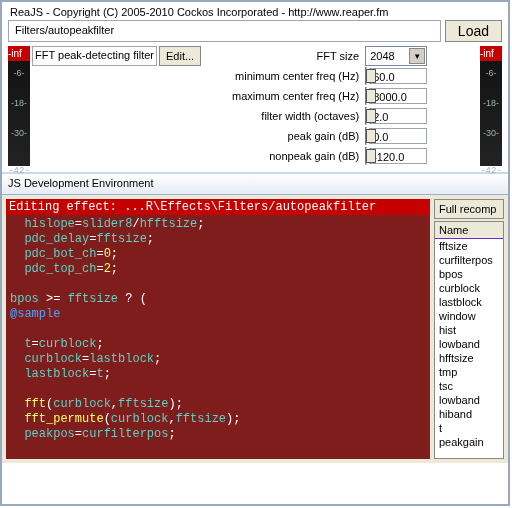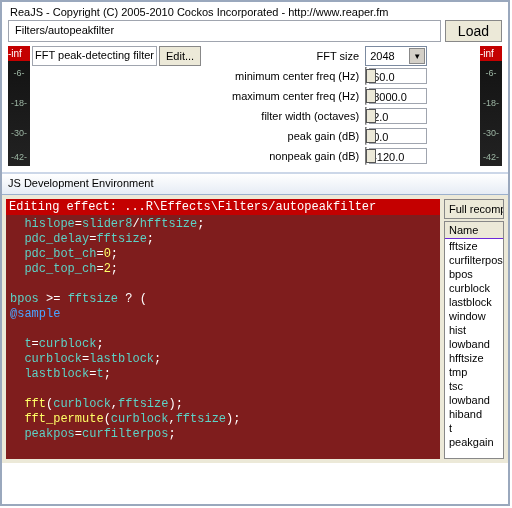--- a/index.html
+++ b/index.html
@@ -15,21 +15,21 @@
   .pathbox { flex: 1; border: 1px solid #a0a5af; height: 22px; padding: 3px 6px; background: #fff; margin-right: 4px; }
   .btn { height: 22px; border: 1px solid #888; background: #ece9d8; padding: 0 12px; font-size: 14px; cursor: default; display: inline-flex; align-items: center; }
 
   
   .main { display: flex; align-items: stretch; padding: 0 6px 4px 6px; gap: 2px; }
 
   
   .meter { width: 22px; background: linear-gradient(#111, #222); position: relative; color: #fff; font-size: 9px; }
   .meter .inf { background: #c40000; color: #fff; padding: 2px 0; font-size: 10px; }
   .meter .tick { position: absolute; left: 0; width: 100%; text-align: center; color: #9db6a4; }
-  .meter .t1 { top: 22px; } .meter .t2 { top: 52px; } .meter .t3 { top: 82px; } .meter .t4 { top: 106px; }
+  .meter .t1 { top: 22px; } .meter .t2 { top: 52px; } .meter .t3 { top: 82px; } .meter .t4 { top: 120px; font-family: Liberation Mono, monospace; }
 
   .center { flex: 1; display: flex; flex-direction: row; gap: 2px; }
 
   .headerrow { display: flex; align-items: stretch; height: 20px; }
   .headertitle { flex: 1; border: 1px solid #a0a5af; text-align: center; padding: 2px; background: #fff; margin-right: 2px;}
   .editbtn { height: 20px; border: 1px solid #888; background: #ece9d8; padding: 0 6px; font-size: 11px; cursor: default; display: inline-flex; align-items: center; }
 
   .paramrow { display: flex; align-items: center; height: 20px; gap: 2px; }
   .plabel { width: 160px; text-align: right; padding-right: 4px; color: #000; }
   .pslider { flex: 1; height: 18px; position: relative; border: 1px inset #ccc; background: #efefef; display: flex; align-items: center; }
@@ -46,21 +46,21 @@
   .devbody { display: flex; height: 268px; background: #ece9d8; padding: 4px; gap: 4px; }
 
   .editor { flex: 1; background: #7f1d1d; display: flex; flex-direction: column; font-family: "Courier New", monospace; font-size: 12px; overflow: hidden; }
   .edhead { background: #c40000; color: #fff; padding: 1px 3px; white-space: nowrap; overflow: hidden; }
   .edcontent { flex: 1; padding: 2px 4px; color: #fff; line-height: 15px; overflow: hidden; }
   .edcontent .line { white-space: pre; }
   .kw-teal { color: #5dd2c6; }
   .kw-blue { color: #4aa4ff; }
   .kw-yellow { color: #ffff66; }
 
-  .side { width: 60px; display: flex; flex-direction: column; gap: 2px; background: #ece9d8; }
+  .side { width: 70px; display: flex; flex-direction: column; gap: 2px; background: #ece9d8; }
   .recompile { height: 20px; border: 1px solid #888; background: #ece9d8; padding: 0 4px; font-size: 11px; display: flex; align-items: center; overflow: hidden; white-space: nowrap; cursor: default; }
   .varlist { flex: 1; border: 1px solid #888; background: #fff; overflow: hidden; }
   .varlist .hdr { background: #ece9d8; border-bottom: 1px solid #6d28d9; padding: 2px 4px; font-size: 11px;}
   .varlist .item { padding: 1px 4px; font-size: 11px; white-space: nowrap; color: #000; }
 </style>
 </head>
 <body>
 
 <div class="outer">
   <div class="title">ReaJS - Copyright (C) 2005-2010 Cockos Incorporated - http://www.reaper.fm</div>

